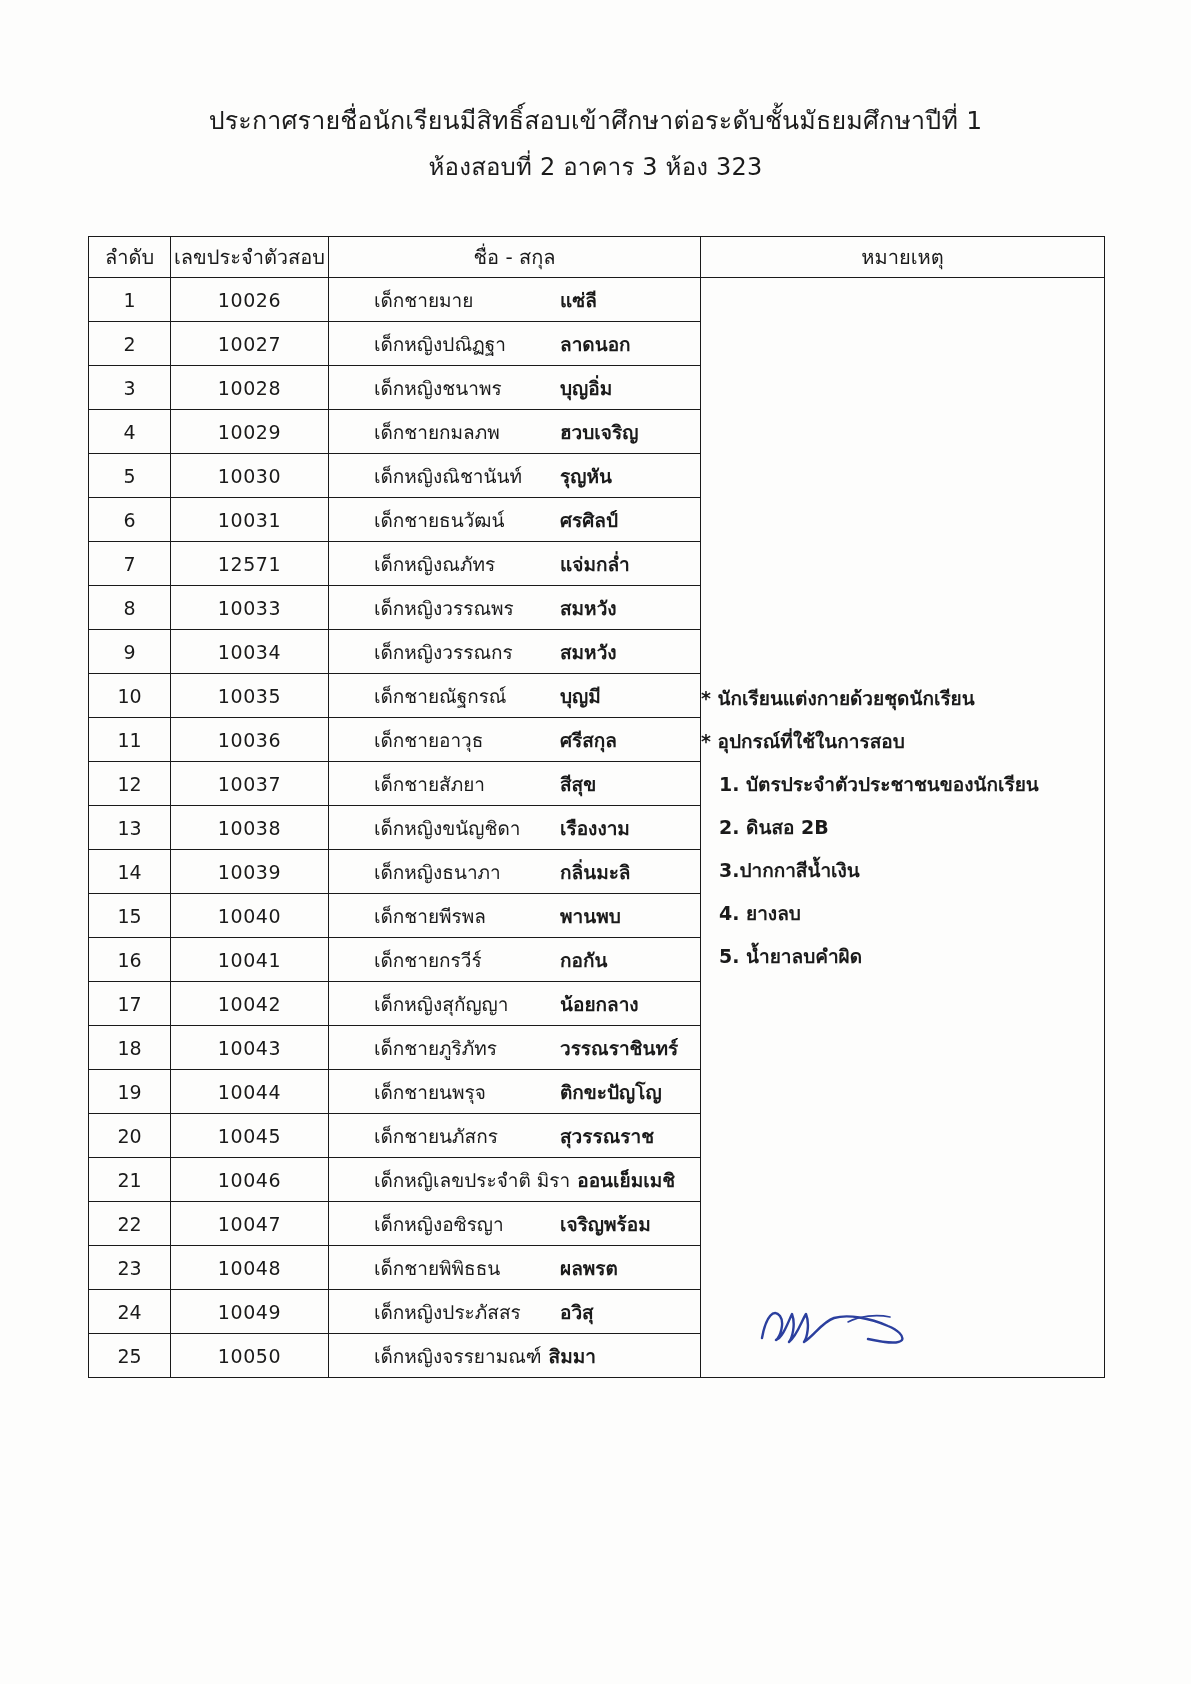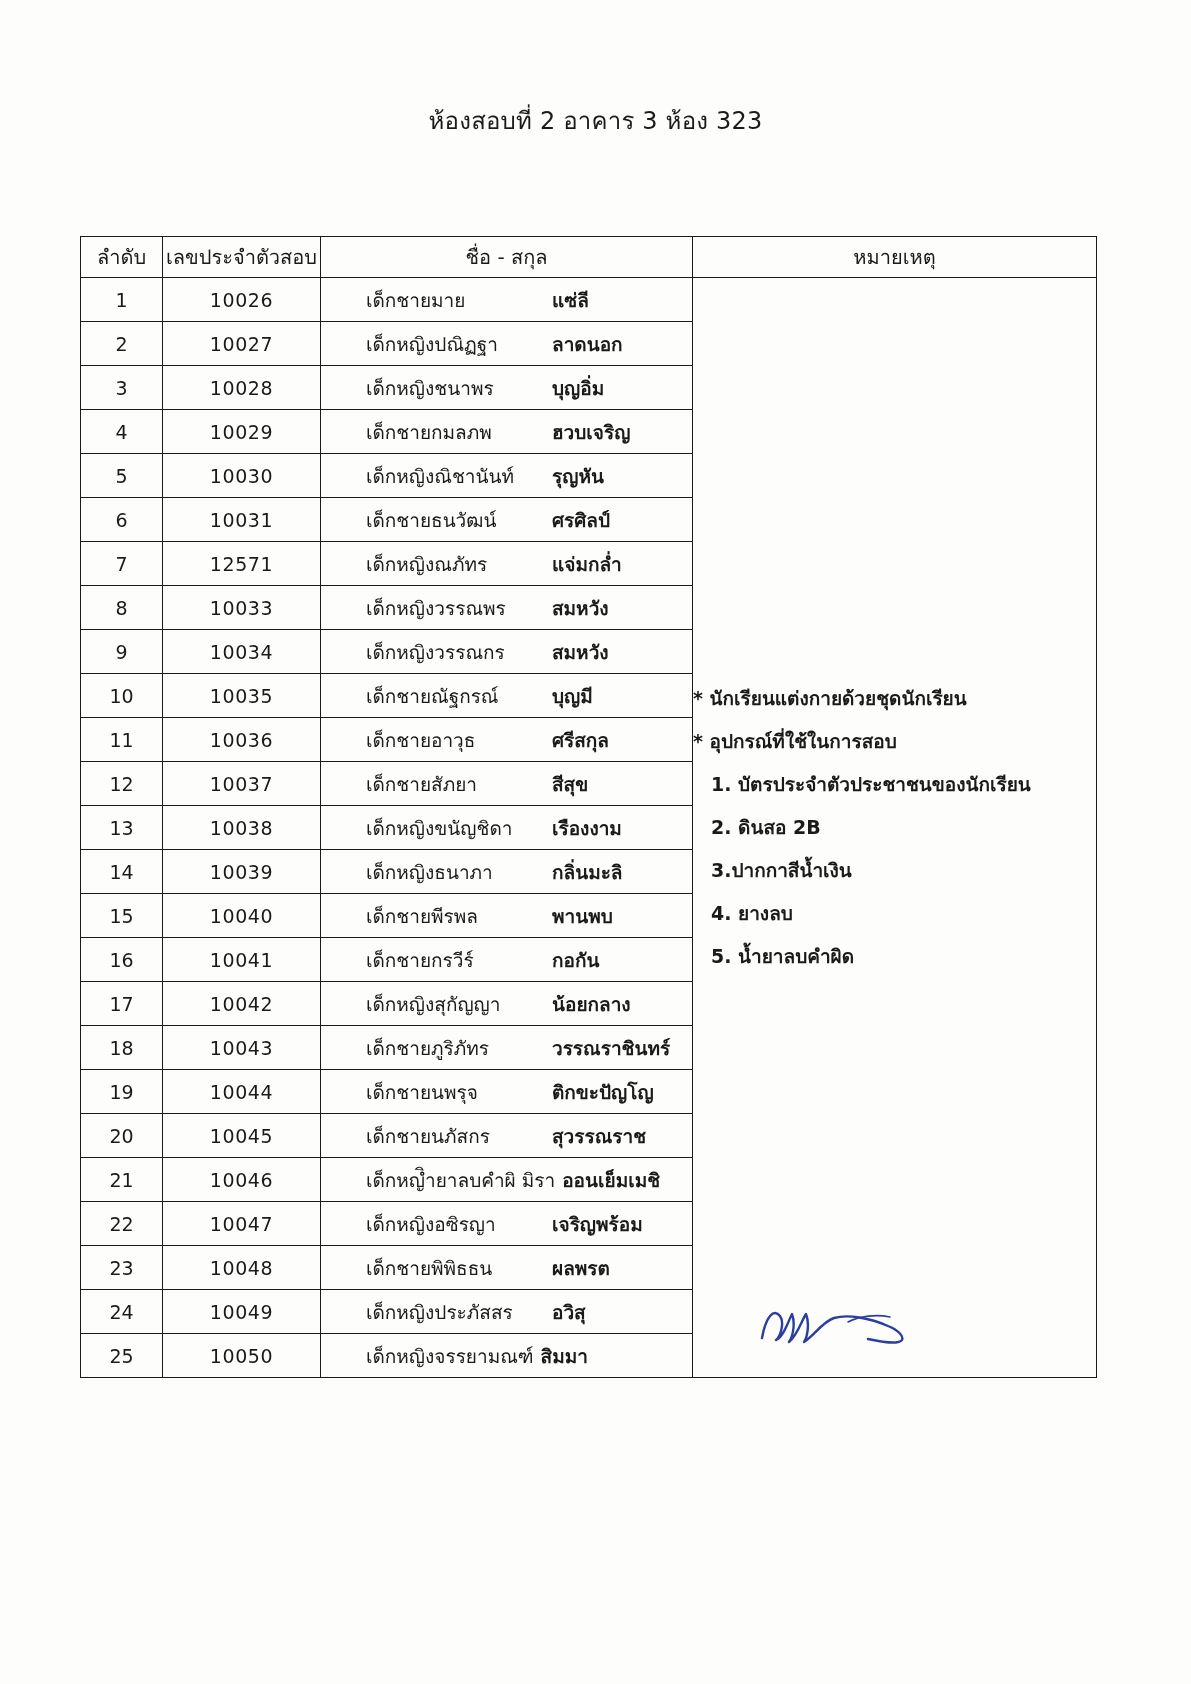--- a/index.html
+++ b/index.html
@@ -37,21 +37,21 @@
     color: #1b1b1b;
     white-space: nowrap;
   }
   .title-line.l2 { font-size: 24px; }
   .title-line.l3 { font-size: 24px; }
 
   
   .table-wrap {
     position: absolute;
     top: 236px;
-    left: 80px;
+    left: 88px;
     width: 1016px;
   }
   table.roster {
     border-collapse: collapse;
     width: 1016px;
     table-layout: fixed;
   }
   table.roster col.c-no      { width: 82px; }
   table.roster col.c-id      { width: 158px; }
   table.roster col.c-name    { width: 372px; }
@@ -123,20 +123,21 @@
     height: 70px;
     pointer-events: none;
   }
 </style>
 </head>
 <body>
 
 <div class="page">
 
   <div class="titles">
+    <div class="title-line l1">ประกาศรายชื่อนักเรียนมีสิทธิ์สอบเข้าศึกษาต่อระดับชั้นมัธยมศึกษาปีที่ 1</div>
     <div class="title-line l3">ห้องสอบที่ 2 อาคาร 3 ห้อง 323</div>
   </div>
 
   <div class="table-wrap">
     <table class="roster">
       <colgroup>
         <col class="c-no">
           <col class="c-id">
           <col class="c-name">
           <col class="c-remark">
@@ -359,21 +360,21 @@
                 <span class="given">เด็กชายนภัสกร</span>
                 <span class="family">สุวรรณราช</span>
               </div>
             </td>
           </tr>
           <tr>
             <td class="no-cell">21</td>
             <td class="id-cell">10046</td>
             <td class="name-cell">
               <div class="name-row single">
-                <span class="given">เด็กหญิำยาลบคำผิ มิรา</span>
+                <span class="given">เด็กหญิเลขประจำติ มิรา</span>
                 <span class="family">ออนเย็มเมชิ</span>
               </div>
             </td>
           </tr>
           <tr>
             <td class="no-cell">22</td>
             <td class="id-cell">10047</td>
             <td class="name-cell">
               <div class="name-row">
                 <span class="given">เด็กหญิงอซิรญา</span>

